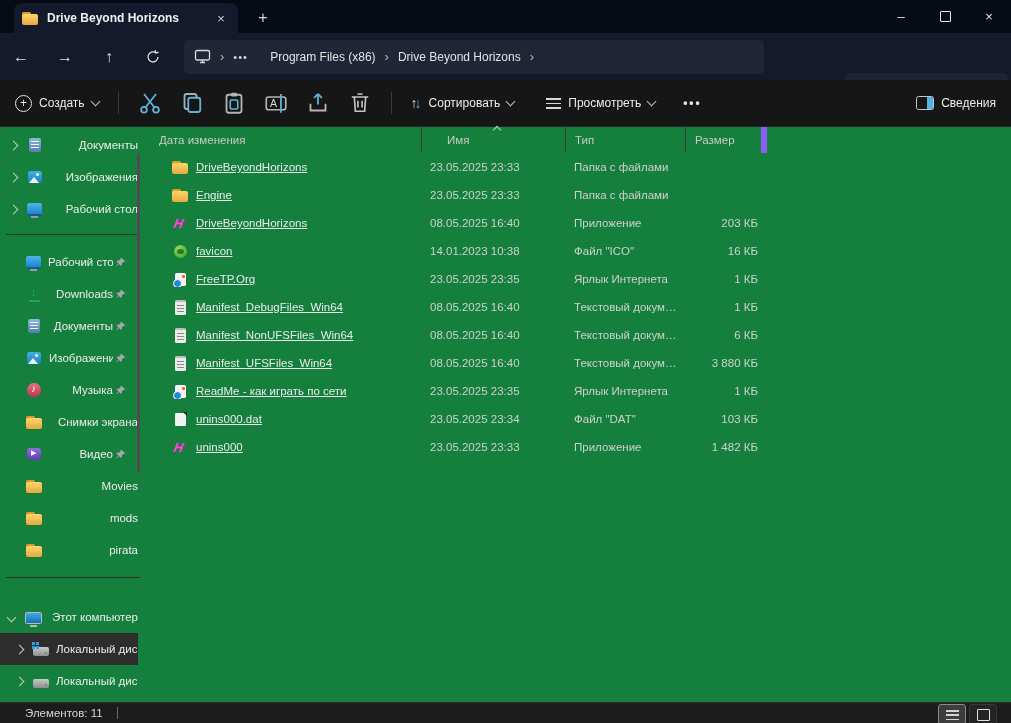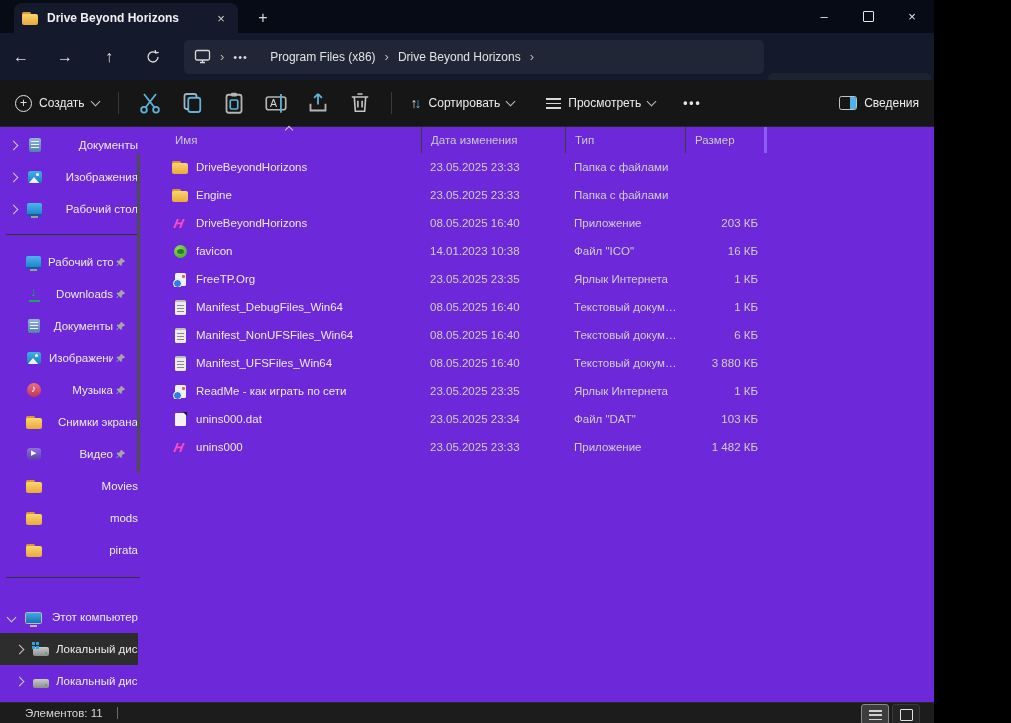--- a/index.html
+++ b/index.html
@@ -1,18 +1,18 @@
 <!DOCTYPE html>
 <html><head>
 <meta charset="utf-8">
 <style>
   html,body{margin:0;padding:0;background:#000;}
-  .window{position:relative;width:934px;height:723px;overflow:hidden;
+  .window{position:relative;width:1011px;height:723px;overflow:hidden;
     font-family:"Liberation Sans","DejaVu Sans",sans-serif;color:#e8e8e8;
-    background:#6d28d9;-webkit-font-smoothing:antialiased;}
+    background:#15803d;-webkit-font-smoothing:antialiased;}
   
   .tabstrip{position:absolute;left:0;top:0;width:100%;height:33px;background:#060b15;}
   .tab{position:absolute;left:14px;top:3px;width:224px;height:30px;background:#141a2b;
     border-radius:8px 8px 0 0;display:flex;align-items:center;padding:0 8px;box-sizing:border-box;}
   .tab-title{font-size:12px;font-weight:bold;color:#f0f0f0;flex:1;margin-left:8px;white-space:nowrap;overflow:hidden;}
   .tab-close{width:18px;height:18px;border-radius:4px;display:flex;align-items:center;justify-content:center;
     color:#cfcfcf;font-size:13px;cursor:default;}
   .newtab{position:absolute;left:252px;top:7px;width:22px;height:22px;border-radius:4px;color:#d9d9d9;
     font-size:16px;display:flex;align-items:center;justify-content:center;}
   .wincontrols{position:absolute;right:0;top:0;height:32px;display:flex;}
@@ -109,25 +109,25 @@
   .ic-txt::after{content:"";position:absolute;left:2px;top:3px;width:7px;height:8px;
     background:repeating-linear-gradient(to bottom,#8a8a8a 0 1px,transparent 1px 3px);}
   .ic-dat{width:11px;height:13px;margin:1px 3px;background:#f2f2f2;border-radius:1px;}
   .ic-dat::after{content:"";position:absolute;right:-1px;top:-1px;border-left:4px solid transparent;border-top:4px solid #191919;}
   
   .filearea{position:absolute;left:150px;top:0;right:0;bottom:0;}
   .fhead{display:grid;grid-template-columns:271px 144px 120px 82px;height:26px;font-size:11.5px;color:#c9c9c9;}
   .fhead .hc{display:flex;align-items:center;padding-left:9px;position:relative;}
   .fhead .hc.first{padding-left:25px;}
   .fhead .hc+.hc{border-left:1px solid #3c3c3c;}
-  .fhead .hc.last{border-right:3px solid #8b5cf6;}
+  .fhead .hc.last{border-right:6px solid #8b5cf6;}
   .sortcaret{position:absolute;left:50%;top:0px;width:5px;height:5px;border-left:1.2px solid #c9c9c9;
     border-top:1.2px solid #c9c9c9;transform:rotate(45deg);}
   .frow{display:grid;grid-template-columns:271px 144px 120px 82px;height:28px;align-items:center;font-size:11.5px;}
-  .fc-name{display:flex;align-items:center;gap:7px;padding-left:22px;color:#eaeaea;white-space:nowrap;overflow:hidden;}
+  .fc-name{display:flex;align-items:center;gap:7px;padding-left:22px;color:#eaeaea;white-space:nowrap;overflow:hidden;text-decoration:underline;}
   .fc{padding-left:9px;color:#cfcfcf;white-space:nowrap;overflow:hidden;}
   .fc-size{text-align:right;padding-right:9px;color:#cfcfcf;}
   
   .statusbar{position:absolute;left:0;bottom:0;width:100%;height:21px;background:#1c1c1c;
     border-top:1px solid #2a2a2a;box-sizing:border-box;display:flex;align-items:center;font-size:11.5px;color:#d6d6d6;overflow:hidden;}
   .statusbar .cnt{margin-left:25px;}
   .status-div{width:1px;height:12px;background:#6a6a6a;margin-left:14px;}
   .viewbtns{position:absolute;right:-16px;top:1px;display:flex;gap:3px;}
   .viewbtn{width:26px;height:19px;border:1px solid #3a3a3a;background:#242424;border-radius:3px;
     display:flex;align-items:center;justify-content:center;}
@@ -383,25 +383,25 @@
     <span class="ic ic-drive"></span>
     <span class="side-label">Локальный диск</span>
 
   </div>
         </div>
       <div class="side-scroll"></div>
     </div>
 
     <div class="filearea">
       <div class="fhead">
+        <div class="hc">Дата изменения</div>
         <div class="hc first">
           <span>Имя</span>
           <span class="sortcaret"></span>
         </div>
-        <div class="hc">Дата изменения</div>
         <div class="hc">Тип</div>
         <div class="hc last">Размер</div>
       </div>
       <div id="file-rows">
           <div class="frow">
     <div class="fc-name">
       <span class="ic ic-folder"></span>
       <span>DriveBeyondHorizons</span>
     </div>
     <div class="fc">23.05.2025 23:33</div>

